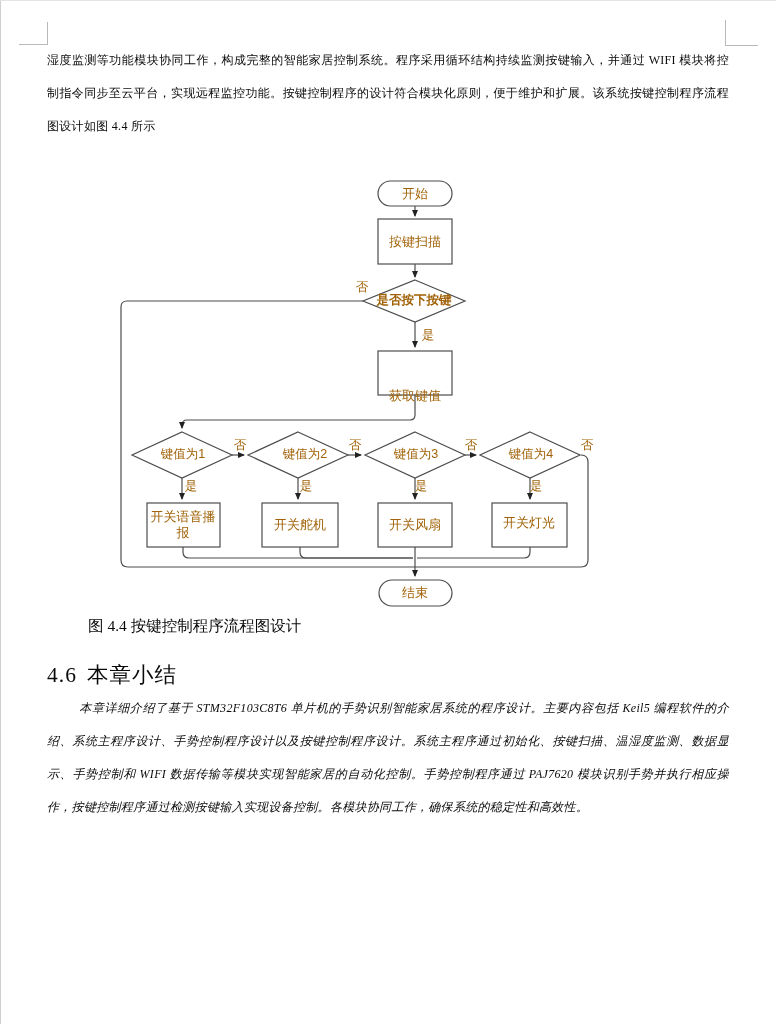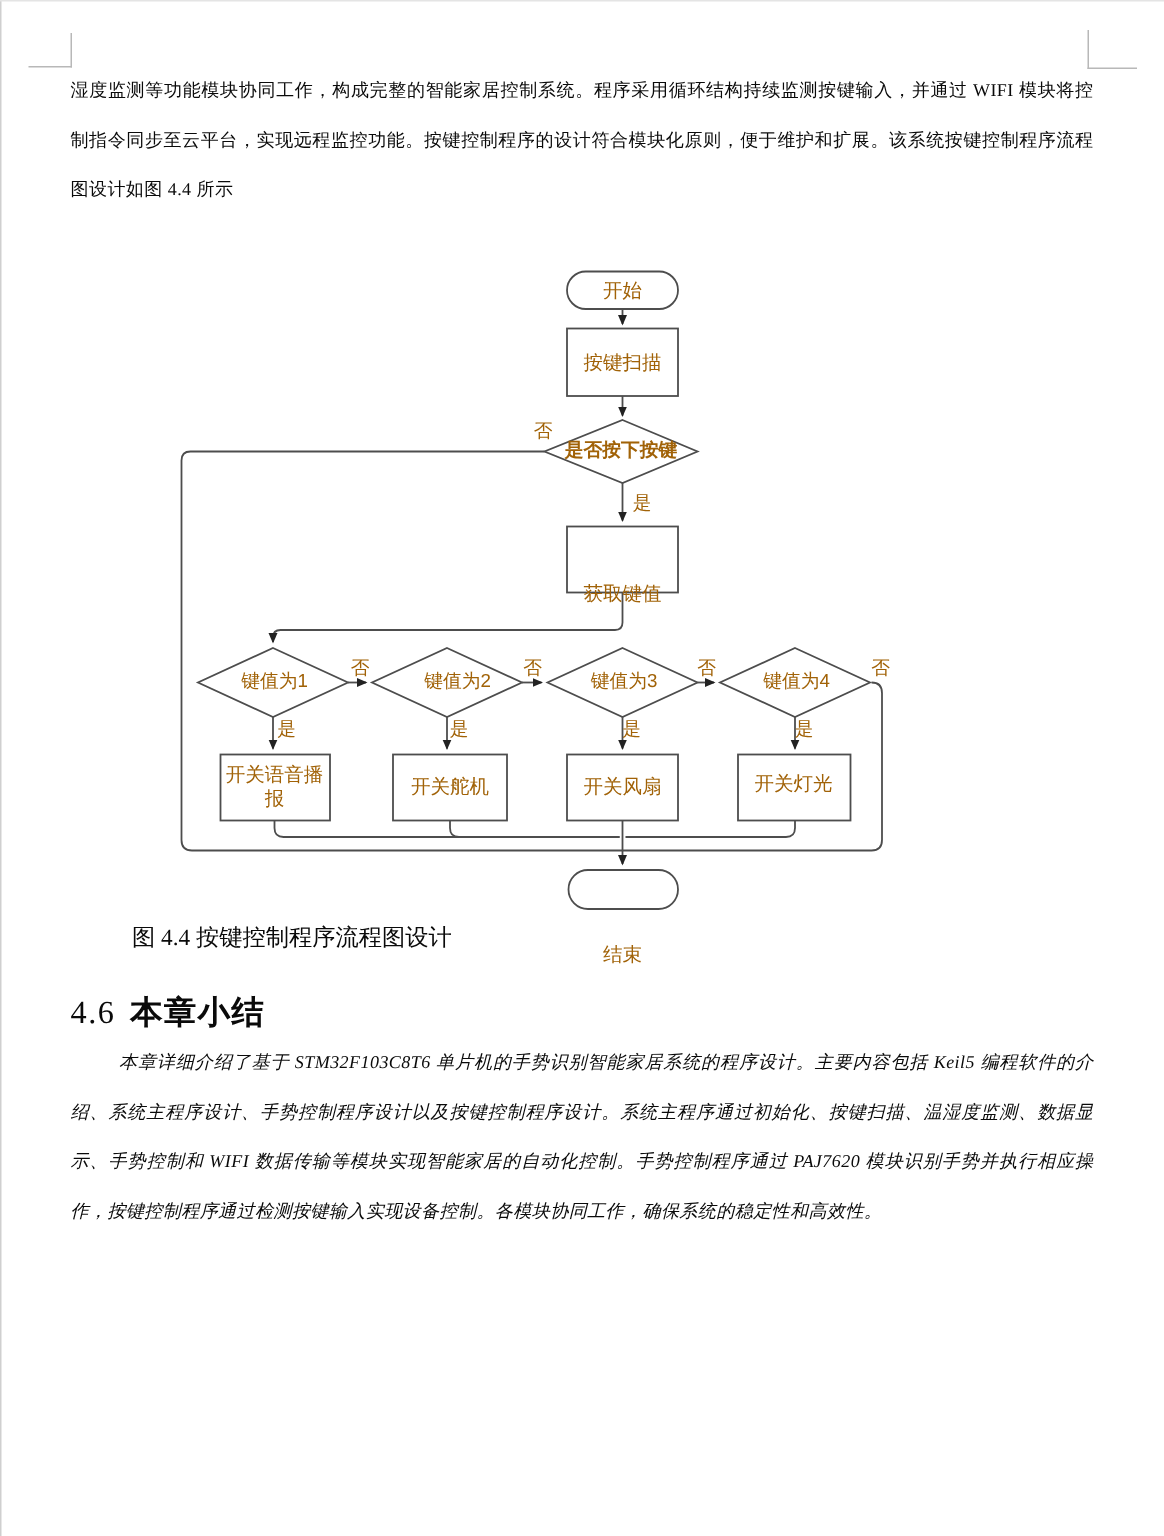--- a/index.html
+++ b/index.html
@@ -27,21 +27,21 @@
   .para-bottom{top:692px;font-style:italic;}
   .para-bottom .indent{display:inline-block;width:32px;}
 
   .caption{
     position:absolute;left:88px;top:615px;font-size:15.5px;line-height:22px;
   }
   .heading{
     position:absolute;left:47px;top:661px;font-size:21.5px;line-height:28px;white-space:nowrap;
   }
   .heading .h-num{font-family:"Liberation Serif","DejaVu Serif",serif;letter-spacing:1px;}
-  .heading .h-title{font-family:"Liberation Sans","DejaVu Sans",sans-serif;font-weight:bold;margin-left:10px;letter-spacing:1px;}
+  .heading .h-title{font-family:"Liberation Sans","DejaVu Sans",sans-serif;font-weight:normal;margin-left:10px;letter-spacing:1px;}
 
   .flowchart{position:absolute;left:105px;top:178px;width:500px;height:438px;}
   .flowchart svg{position:absolute;left:0;top:0;}
 
   .fc-label{
     position:absolute;transform:translate(-50%,-50%);
     font-family:"Liberation Sans","DejaVu Sans",sans-serif;
     font-size:13px;line-height:1.25;color:#a16207;white-space:nowrap;text-align:center;
   }
   .fc-small{font-size:12.5px;}
@@ -106,21 +106,21 @@
   <div class="fc-label fc-small" style="left:309px;top:123px;font-weight:bold;">是否按下按键</div>
   <div class="fc-label" style="left:310px;top:182px;margin-top:36px;">获取键值</div>
   <div class="fc-label fc-small" style="left:78px;top:277px;">键值为1</div>
   <div class="fc-label fc-small" style="left:200px;top:277px;">键值为2</div>
   <div class="fc-label fc-small" style="left:311px;top:277px;">键值为3</div>
   <div class="fc-label fc-small" style="left:426px;top:277px;">键值为4</div>
   <div class="fc-label fc-wrap" style="left:78px;top:347px;">开关语音播报</div>
   <div class="fc-label" style="left:195px;top:347px;">开关舵机</div>
   <div class="fc-label" style="left:310px;top:347px;">开关风扇</div>
   <div class="fc-label" style="left:424px;top:345px;">开关灯光</div>
-  <div class="fc-label" style="left:310px;top:415px;margin-top:44px;">结束</div>
+  <div class="fc-label" style="left:310px;top:415px;">结束</div>
 
   <div class="fc-label fc-small" style="left:257px;top:110px;">否</div>
   <div class="fc-label fc-small" style="left:323px;top:158px;">是</div>
   <div class="fc-label fc-small" style="left:135px;top:268px;">否</div>
   <div class="fc-label fc-small" style="left:250px;top:268px;">否</div>
   <div class="fc-label fc-small" style="left:366px;top:268px;">否</div>
   <div class="fc-label fc-small" style="left:482px;top:268px;">否</div>
   <div class="fc-label fc-small" style="left:86px;top:309px;">是</div>
   <div class="fc-label fc-small" style="left:201px;top:309px;">是</div>
   <div class="fc-label fc-small" style="left:316px;top:309px;">是</div>

